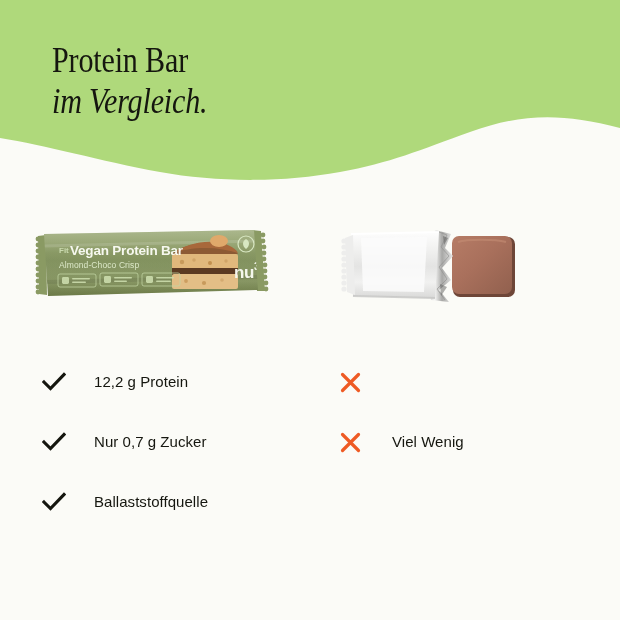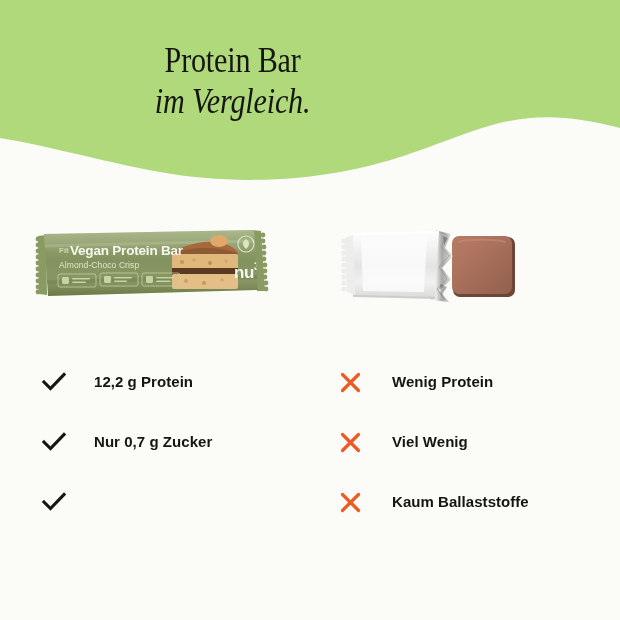--- a/index.html
+++ b/index.html
@@ -12,21 +12,20 @@
     overflow: hidden;
     background: #FBFBF7;
     font-family: "Liberation Sans", sans-serif;
     position: relative;
   }
   #stage {
     position: relative;
     width: 620px;
     height: 620px;
     background: #FBFBF7;
-    text-align: center;
   }
 
   
   .wave-layer {
     position: absolute;
     left: 0; top: 0;
     width: 620px;
     height: 200px;
   }
   .wave-layer svg { display: block; }
@@ -90,21 +89,20 @@
     width: 280px;
   }
   .col.left  { left: 42px; }
   .col.right { left: 340px; }
 
   .feature-row {
     position: relative;
     height: 60px;
     display: flex;
     align-items: center;
-    font-weight: bold;
   }
   .mark {
     width: 30px;
     flex: 0 0 30px;
     display: flex;
     align-items: center;
     justify-content: flex-start;
   }
   .mark svg { display: block; }
   .feature-label {
@@ -324,47 +322,39 @@
         </span>
         <span class="feature-label">Nur 0,7 g Zucker</span>
       </div>
 
       <div class="feature-row">
         <span class="mark">
           <svg width="24" height="20" viewBox="0 0 24 20" xmlns="http://www.w3.org/2000/svg">
             <path d="M2,10 L8.5,16.5 L22,2.5" fill="none" stroke="#15160F" stroke-width="3.1" stroke-linecap="square" stroke-linejoin="miter"></path>
           </svg>
         </span>
+        <span class="feature-label">Ballaststoffquelle</span>
       </div>
     </div>
 
     <div class="col right">
 
       <div class="feature-row">
         <span class="mark">
           <svg width="21" height="21" viewBox="0 0 21 21" xmlns="http://www.w3.org/2000/svg">
             <path d="M2.5,2.5 L18.5,18.5 M18.5,2.5 L2.5,18.5" fill="none" stroke="#EE5A24" stroke-width="3.2" stroke-linecap="round"></path>
           </svg>
         </span>
-        <span class="feature-label">Wenig Protein</span>
       </div>
 
       <div class="feature-row">
         <span class="mark">
           <svg width="21" height="21" viewBox="0 0 21 21" xmlns="http://www.w3.org/2000/svg">
             <path d="M2.5,2.5 L18.5,18.5 M18.5,2.5 L2.5,18.5" fill="none" stroke="#EE5A24" stroke-width="3.2" stroke-linecap="round"></path>
           </svg>
         </span>
         <span class="feature-label">Viel Wenig</span>
       </div>
 
-      <div class="feature-row">
-        <span class="mark">
-          <svg width="21" height="21" viewBox="0 0 21 21" xmlns="http://www.w3.org/2000/svg">
-            <path d="M2.5,2.5 L18.5,18.5 M18.5,2.5 L2.5,18.5" fill="none" stroke="#EE5A24" stroke-width="3.2" stroke-linecap="round"></path>
-          </svg>
-        </span>
-        <span class="feature-label">Kaum Ballaststoffe</span>
-      </div>
     </div>
   </div>
 
 </div>
 
 </body></html>

